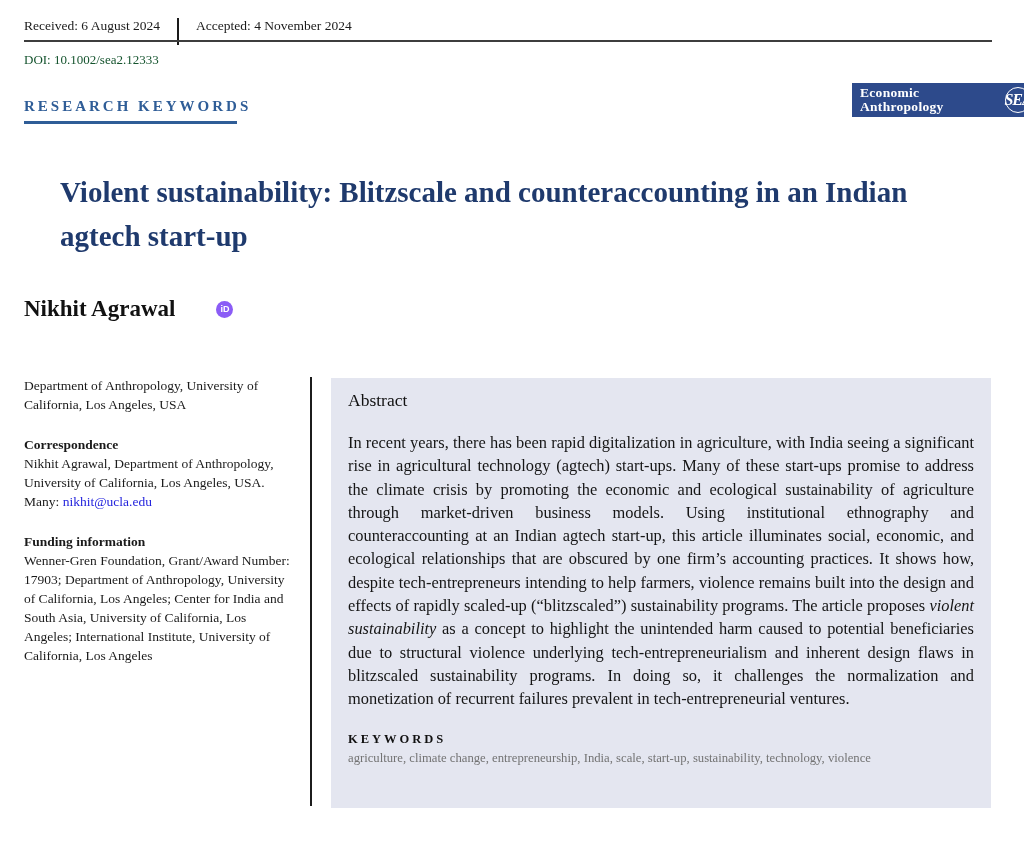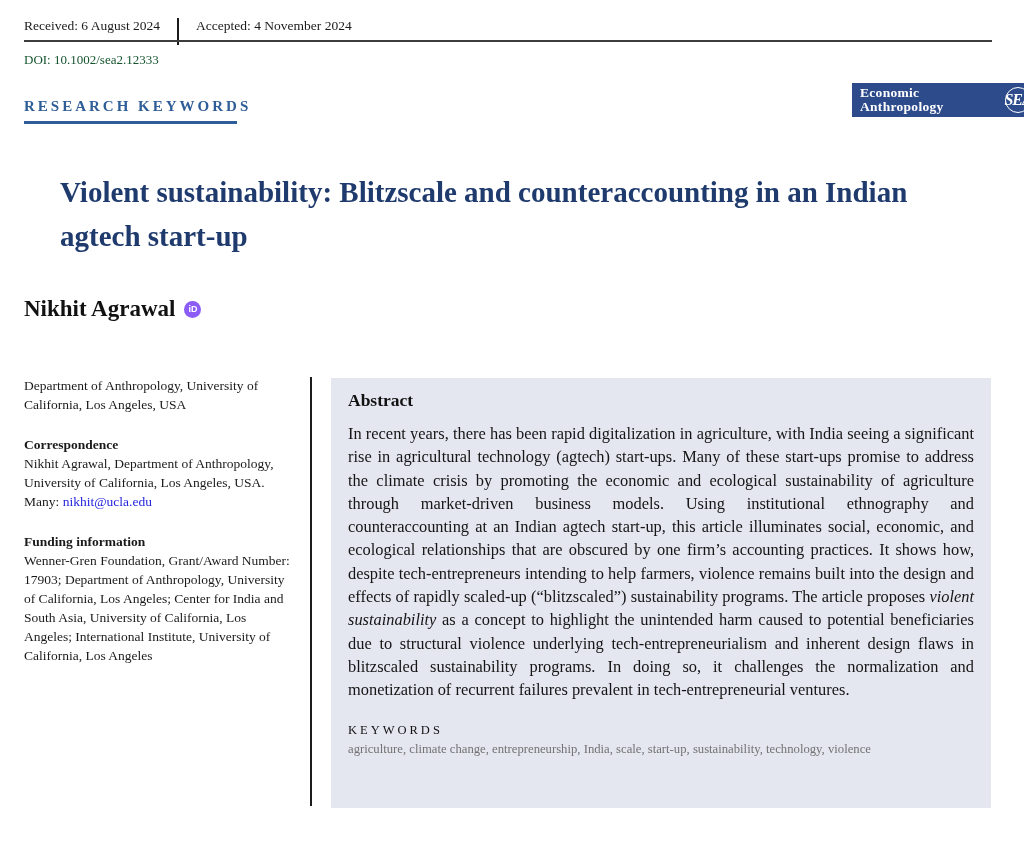--- a/index.html
+++ b/index.html
@@ -68,21 +68,21 @@
   .paper-title {
     position: absolute; left: 24px; top: 170px;
     width: 920px;
     font-size: 29px; line-height: 44px; font-weight: bold;
     color: #1f3a6d;
     margin-left: 36px;
   }
   .author-row {
     position: absolute; left: 24px; top: 296px;
     display: flex; align-items: center;
-    font-size: 23px; font-weight: bold; color: #111111;
+    font-size: 23px; font-weight: bold; color: #111111; gap: 32px;
   }
   .orcid-icon {
     display: inline-flex; align-items: center; justify-content: center;
     width: 17px; height: 17px; border-radius: 50%;
     background: #8b5cf6; color: #ffffff;
     font-family: "Liberation Sans", sans-serif;
     font-size: 9px; font-weight: bold; font-style: normal;
     margin-left: 9px; cursor: pointer;
   }
 
@@ -103,31 +103,31 @@
   }
 
   
   .abstract-box {
     position: absolute; left: 331px; top: 378px;
     width: 660px; min-height: 430px;
     background: #e4e6f0;
     padding: 12px 17px 14px 17px;
   }
   .abstract-heading {
-    font-size: 17.5px; font-weight: bold; color: #111111;
-    margin-bottom: 11px;
+    font-size: 17.5px; font-weight: normal; color: #111111;
+    margin-bottom: 20px;
   }
   .abstract-text {
     font-size: 16.4px; line-height: 23.3px;
     text-align: justify; color: #151515;
   }
   .abstract-text em { font-style: italic; }
   .keywords-heading {
     margin-top: 21px;
-    font-size: 12.5px; font-weight: normal; letter-spacing: 3px;
+    font-size: 12.5px; font-weight: bold; letter-spacing: 3px;
     color: #111111;
   }
   .keywords-line {
     margin-top: 4px;
     font-size: 12.7px; color: #737373;
     white-space: nowrap;
   }
 </style>
 </head>
 <body>

